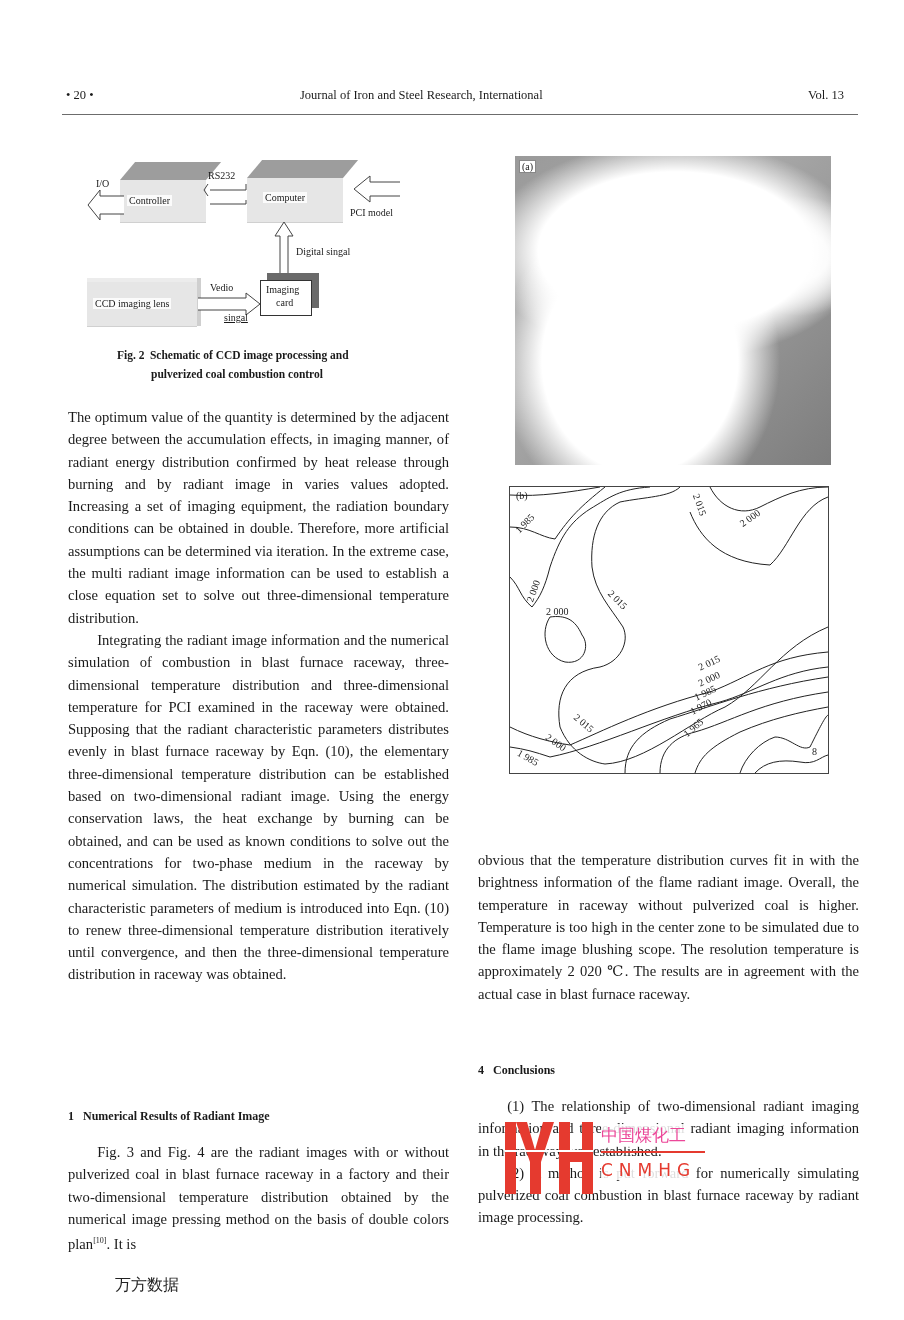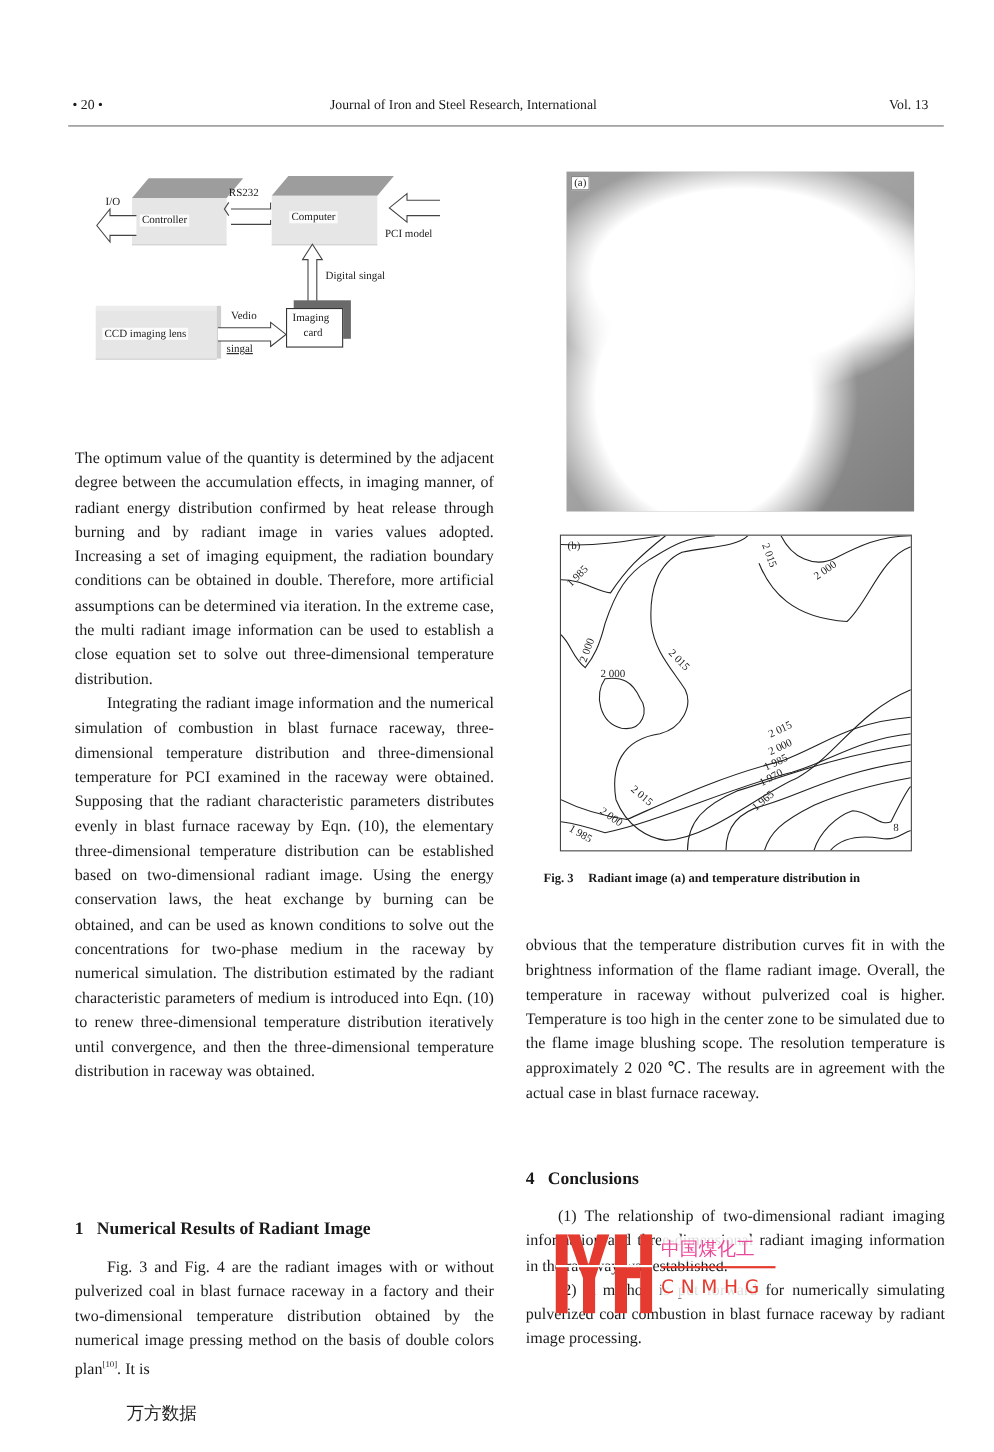--- a/index.html
+++ b/index.html
@@ -13,21 +13,21 @@
   .hrule { left: 62px; top: 114px; width: 796px; height: 1px; background: #6c6c6c; }
 
   .body-text { font-size: 14.6px; line-height: 22.3px; text-align: justify; }
   .body-text p { margin: 0; }
   .indent { text-indent: 2em; }
   .col-left { left: 68px; width: 381px; }
   .col-right { left: 478px; width: 381px; }
 
   .caption { font-family: "Liberation Serif", serif; font-weight: bold; font-size: 11.5px; line-height: 19px; }
   .caption .num { display: inline-block; width: 26px; }
-  .section { font-weight: bold; font-size: 16px; }
+  .section { font-weight: bold; font-size: 12px; }
 
   .box3d { position: absolute; background: #e6e6e6; border-bottom: 1px solid #d0d0d0; }
   .box3d-top { position: absolute; background: #9d9d9d; }
   .box3d-side { position: absolute; background: #cfcfcf; }
   .schem-label { position: absolute; font-size: 10px; font-family: "Liberation Serif", serif; background: #fbfbfb; padding: 0 2px; white-space: nowrap; }
   .schem-plain { position: absolute; font-size: 10px; font-family: "Liberation Serif", serif; white-space: nowrap; }
 
   .fig3a { left: 515px; top: 156px; width: 316px; height: 309px; overflow: hidden;
     background:
       radial-gradient(ellipse 140px 160px at 125px 205px, #ffffff 70%, rgba(255,255,255,0) 100%),
@@ -96,24 +96,26 @@
 
   <div class="abs" style="left:7px; top:126px; width:110px; height:4px; background:#ececec;"></div>
   <div class="box3d" style="left:7px; top:130px; width:110px; height:44px;"></div>
   <div class="box3d-side" style="left:117px; top:126px; width:4px; height:48px;"></div>
   <span class="schem-label" style="left:13px; top:146px;">CCD imaging lens</span>
 
   <span class="schem-plain" style="left:130px; top:130px;">Vedio</span>
   <svg class="abs" style="left:118px; top:140px;" width="64" height="24">
     <path d="M0 6 L48 6 L48 1 L62 12 L48 23 L48 18 L0 18" fill="#fff" stroke="#444" stroke-width="1"></path>
   </svg>
-  <span class="schem-plain" style="left:126px; top:160px;text-decoration:underline;">singal</span>
+  <span class="schem-plain" style="left:144px; top:160px;text-decoration:underline;">singal</span>
 </div>
 
 <div class="abs caption" style="left:117px; top:346px; width:320px;">
+  <div><span class="num" style="width:30px;">Fig. 2</span> <span>Schematic of CCD image processing and</span></div>
+  <div style="padding-left:34px;">pulverized coal combustion control</div>
 </div>
 
 <div class="abs body-text col-left" style="top:406px;">
   <p>The optimum value of the quantity is determined by the adjacent degree between the accumulation effects, in imaging manner, of radiant energy distribution confirmed by heat release through burning and by radiant image in varies values adopted. Increasing a set of imaging equipment, the radiation boundary conditions can be obtained in double. Therefore, more artificial assumptions can be determined via iteration. In the extreme case, the multi radiant image information can be used to establish a close equation set to solve out three-dimensional temperature distribution.</p>
   <p class="indent">Integrating the radiant image information and the numerical simulation of combustion in blast furnace raceway, three-dimensional temperature distribution and three-dimensional temperature for PCI examined in the raceway were obtained. Supposing that the radiant characteristic parameters distributes evenly in blast furnace raceway by Eqn. (10), the elementary three-dimensional temperature distribution can be established based on two-dimensional radiant image. Using the energy conservation laws, the heat exchange by burning can be obtained, and can be used as known conditions to solve out the concentrations for two-phase medium in the raceway by numerical simulation. The distribution estimated by the radiant characteristic parameters of medium is introduced into Eqn. (10) to renew three-dimensional temperature distribution iteratively until convergence, and then the three-dimensional temperature distribution in raceway was obtained.</p>
 </div>
 
 <div class="abs section col-left" style="top:1109px; white-space:pre;">1   Numerical Results of Radiant Image</div>
 
 <div class="abs body-text col-left" style="top:1141px;">
@@ -167,21 +169,20 @@
     <text class="contour-label" x="190" y="198" transform="rotate(-25 194 198)">2 000</text>
     <text class="contour-label" x="186" y="212" transform="rotate(-25 190 212)">1 985</text>
     <text class="contour-label" x="182" y="226" transform="rotate(-28 186 226)">1 970</text>
     <text class="contour-label" x="176" y="248" transform="rotate(-40 180 248)">1 965</text>
     <text class="contour-label" x="302" y="268">8</text>
     <text class="contour-label" x="6" y="12" style="font-size:10px">(b)</text>
   </svg>
 </div>
 
 <div class="abs caption" style="left:494px; top:790px; width:360px;">
-  <div><span class="num" style="width:38px;">Fig. 3</span> <span>Radiant image (a) and temperature distribution in</span></div>
 </div>
 
 <div class="abs body-text col-right" style="top:849px;">
   <p>obvious that the temperature distribution curves fit in with the brightness information of the flame radiant image. Overall, the temperature in raceway without pulverized coal is higher. Temperature is too high in the center zone to be simulated due to the flame image blushing scope. The resolution temperature is approximately 2 020 ℃. The results are in agreement with the actual case in blast furnace raceway.</p>
 </div>
 
 <div class="abs section col-right" style="top:1063px; white-space:pre;">4   Conclusions</div>
 
 <div class="abs body-text col-right" style="top:1095px;">
   <p class="indent">(1) The relationship of two-dimensional radiant imaging information and three-dimensional radiant imaging information in the raceway was established.</p>

